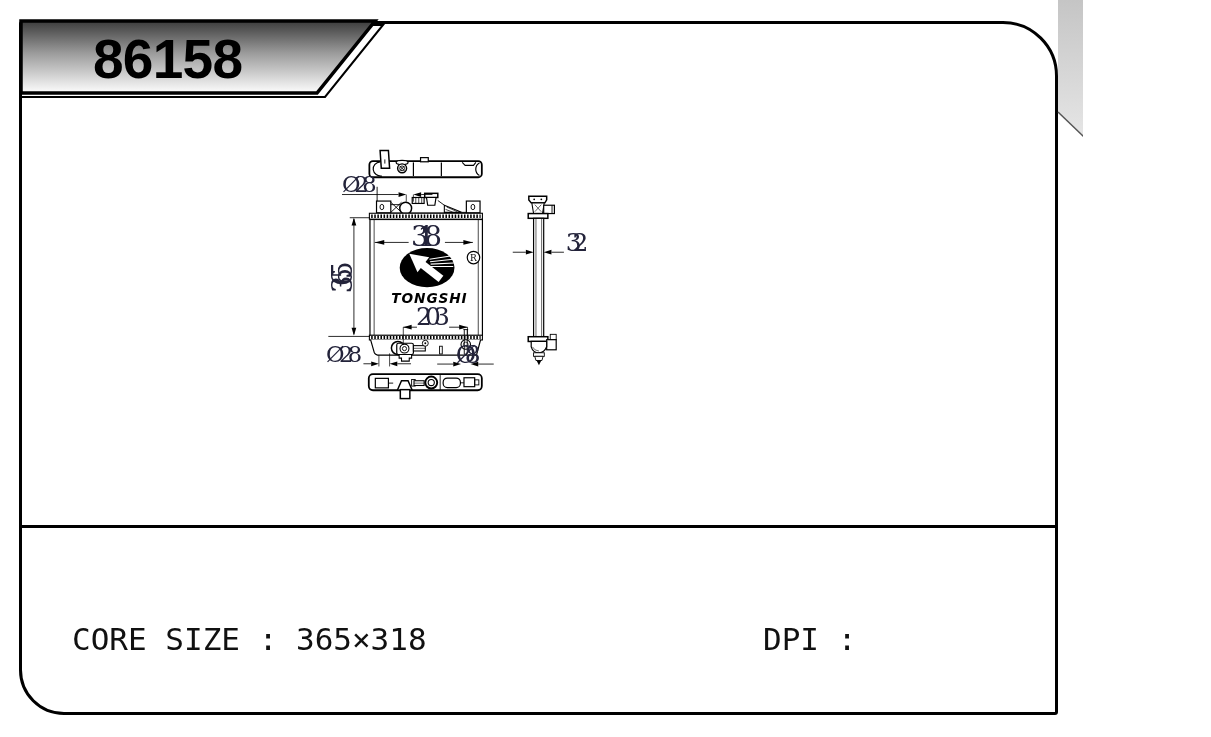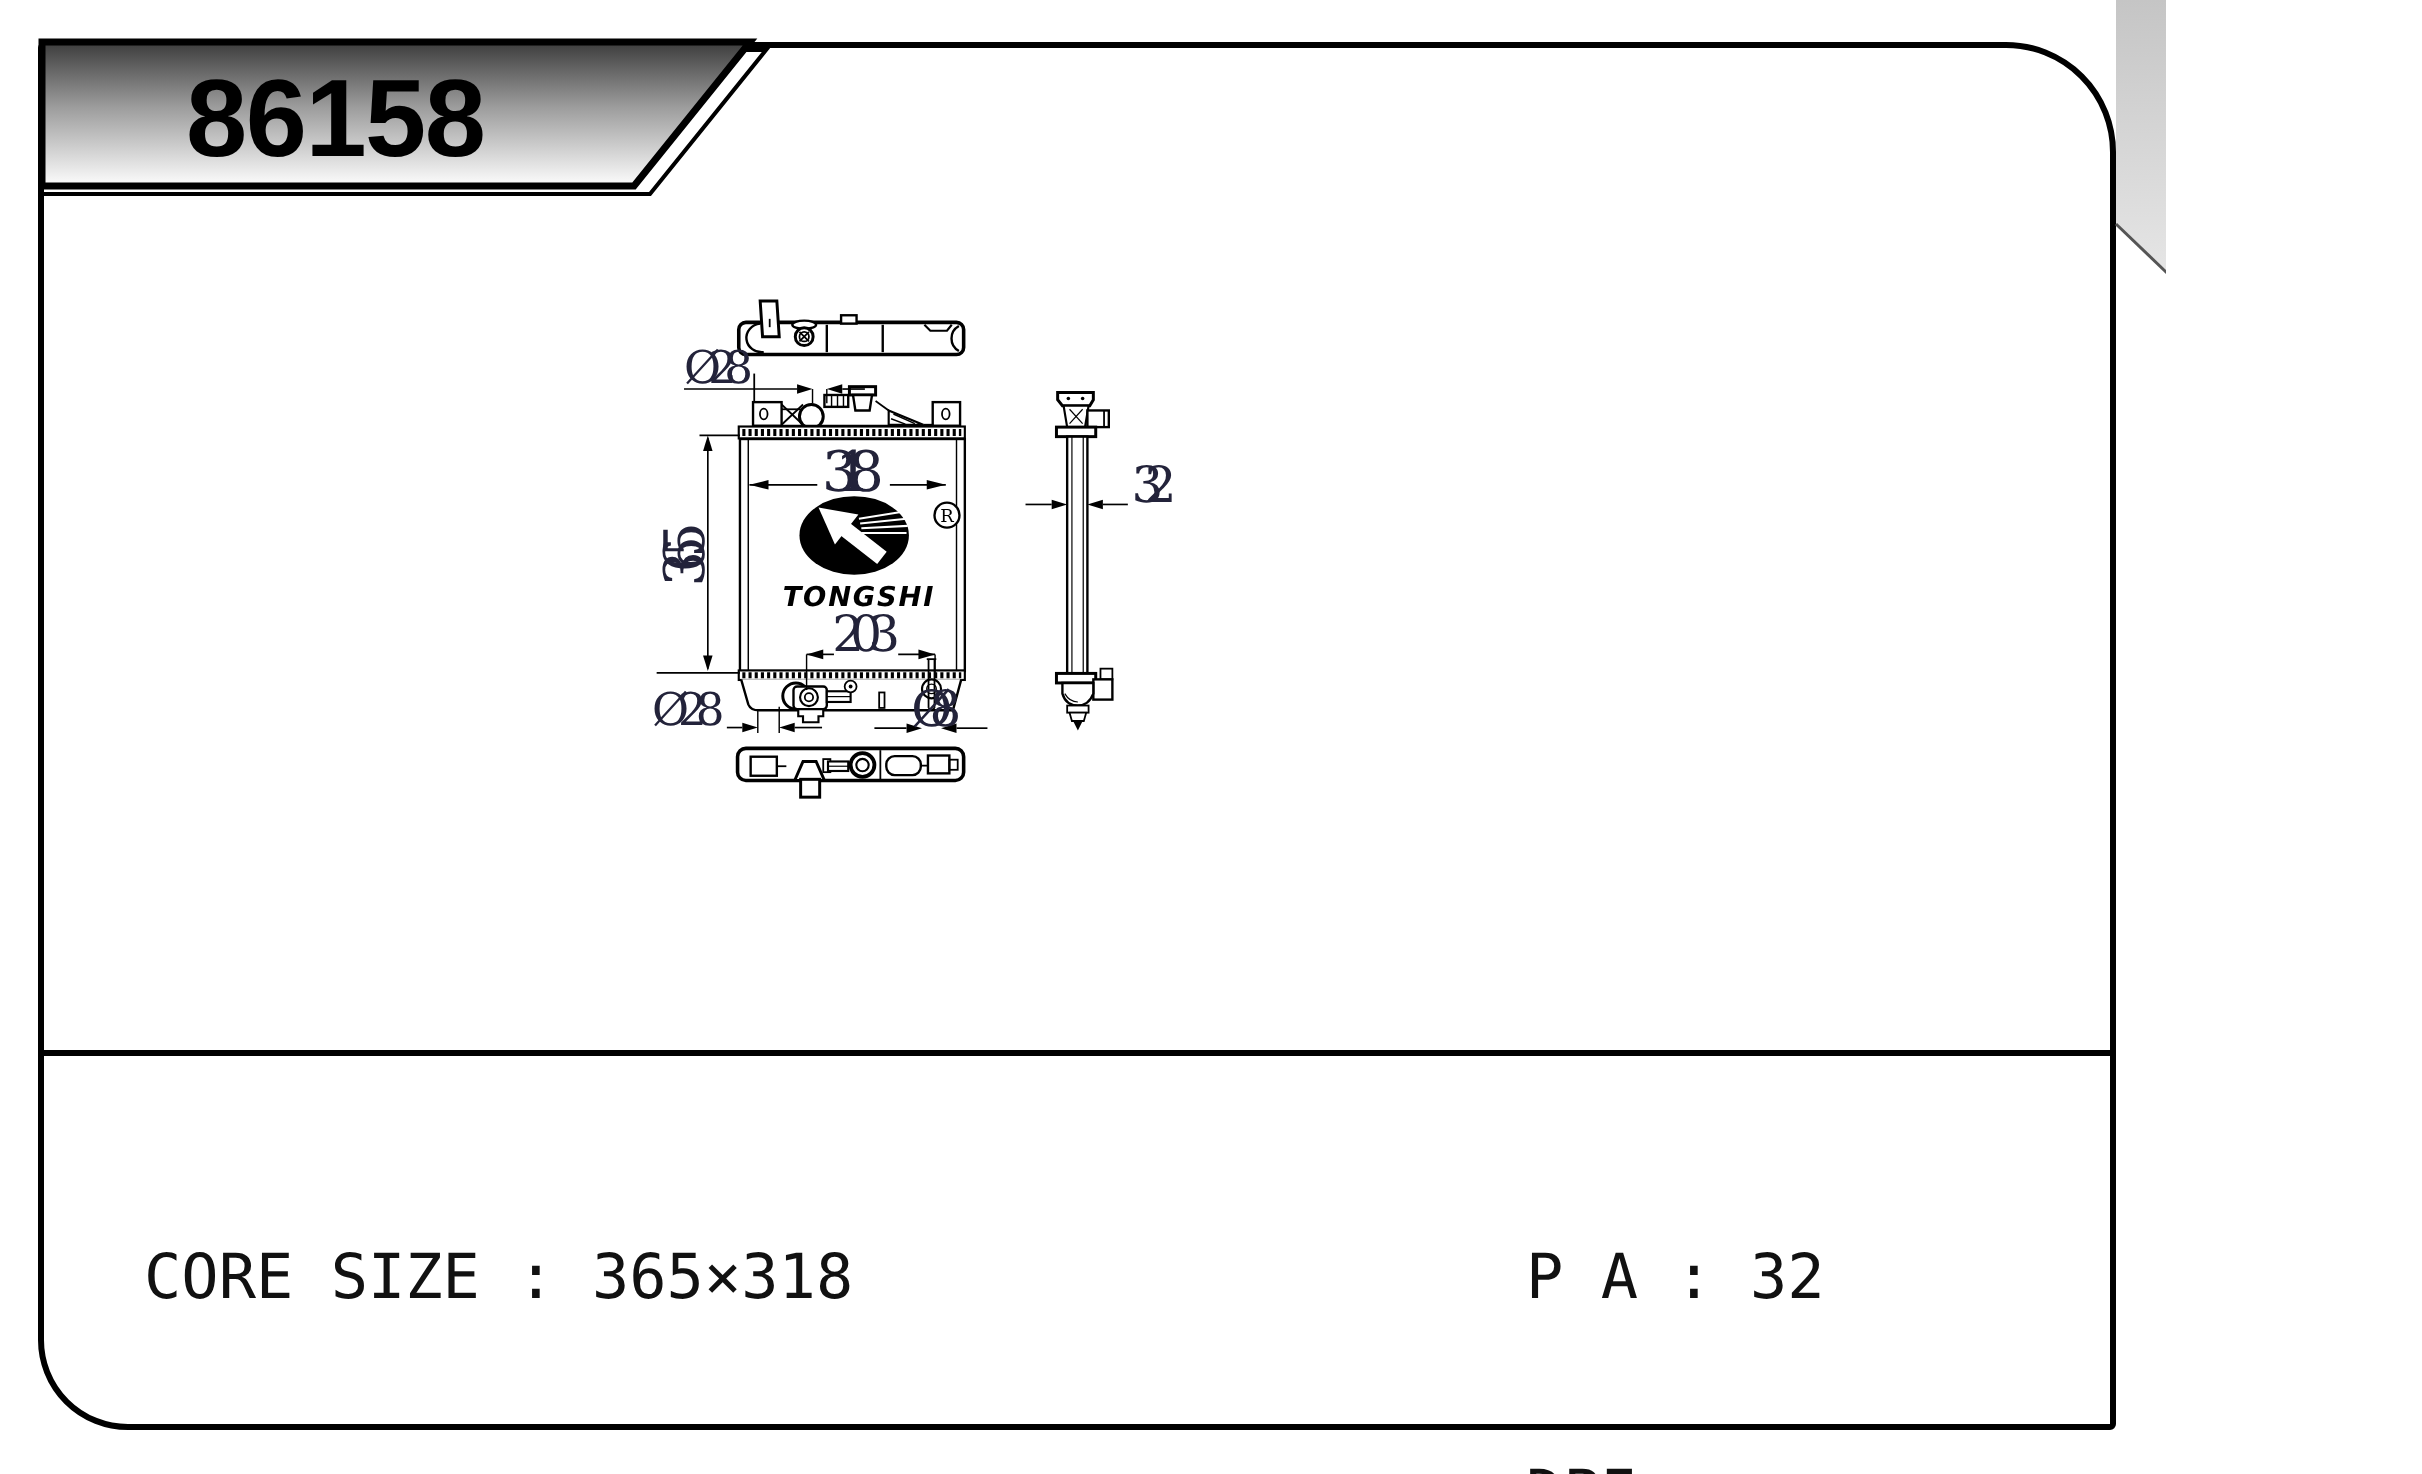--- a/index.html
+++ b/index.html
@@ -265,19 +265,18 @@
 
   </g>
   </svg>
 
   <div class="spec-col spec-left">
     <div>CORE SIZE : 365×318</div>
     
     
   </div>
   <div class="spec-col spec-right">
-    <div>P A : 32</div>
     <div>DPI :</div>
     
     
   </div>
 
 </div>
 
 </body></html>

